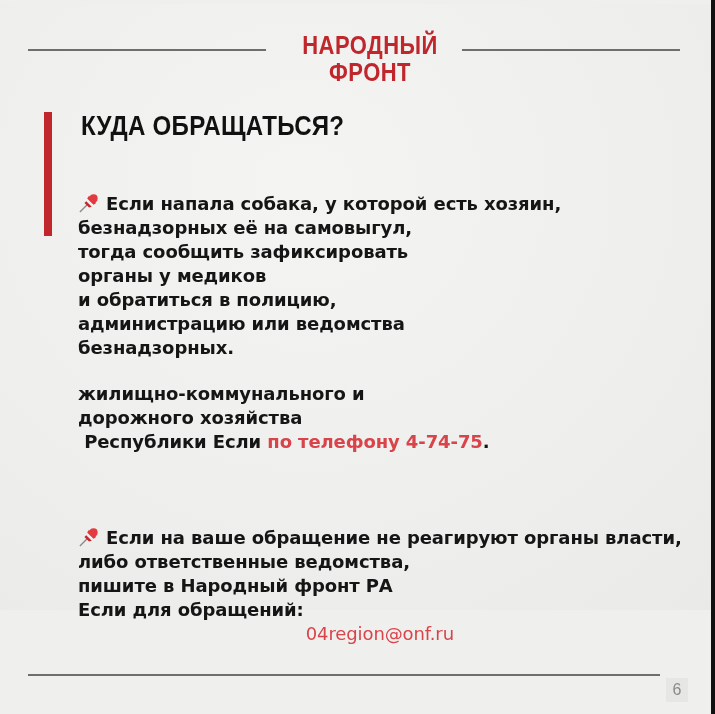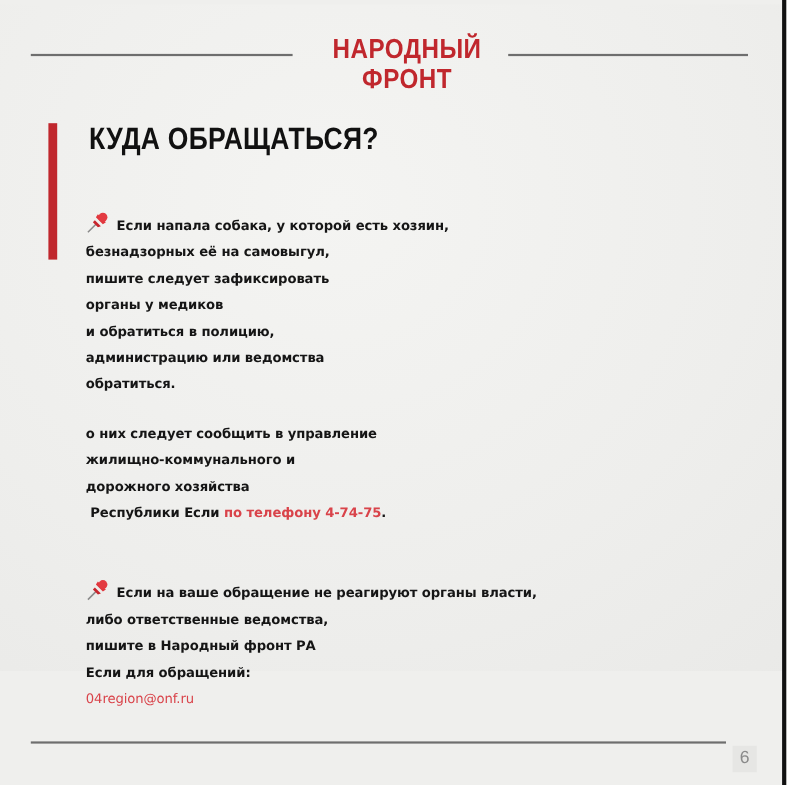--- a/index.html
+++ b/index.html
@@ -25,25 +25,25 @@
     .redbar { position: absolute; left: 44px; top: 108px; width: 8px; height: 124px; background: #c0272d; }
     .title {
       position: absolute; left: 81px; top: 106px;
       font-family: "Liberation Sans", sans-serif; font-weight: 700;
       font-size: 28px; color: #111; letter-spacing: 0.3px;
       transform: scaleX(0.86); transform-origin: left center;
     }
     .block {
       position: absolute; left: 78px; color: #151515;
       font-family: "DejaVu Sans", sans-serif; font-weight: 700;
-      font-size: 12px; line-height: 24px; letter-spacing: -0.1px;
+      font-size: 18px; line-height: 24px; letter-spacing: -0.1px;
     }
     .block .line { white-space: nowrap; display: block; }
     .pin { display: inline-block; width: 22px; height: 20px; vertical-align: -3px; margin-right: 6px; }
-    .accent { color: #d9434a; }
+    .accent { color: #d9434a; text-align: center; }
     .pagenum {
       position: absolute; left: 666px; top: 674px; width: 22px; height: 24px;
       background: #e6e6e4; color: #8a8a8a; text-align: center;
       font-family: "Liberation Sans", sans-serif; font-size: 16px; line-height: 24px;
     }
   </style>
 </head>
 <body>
 
 <div class="page">
@@ -61,29 +61,28 @@
   <div class="block" style="top:188px;">
     <span class="line">
       <svg class="pin" viewBox="0 0 24 22">
         <line x1="2" y1="21" x2="10" y2="13" stroke="#8a8a8a" stroke-width="1.5"></line>
         <path d="M9 9 L15 15 L12 16 L7 11 Z" fill="#c7252d"></path>
         <path d="M12 3 L20 11 L17 13 L10 6 Z" fill="#e0353c"></path>
         <circle cx="17" cy="6" r="4.5" fill="#e33a41"></circle>
       </svg><span>Если напала собака, у которой есть хозяин,</span>
     </span>
     <span class="line">безнадзорных её на самовыгул,</span>
-    <span class="line">пишите следует зафиксировать</span>
+    <span class="line">тогда сообщить зафиксировать</span>
     <span class="line">органы у медиков</span>
     <span class="line">и обратиться в полицию,</span>
     <span class="line">администрацию или ведомства</span>
-    <span class="line">обратиться.</span>
+    <span class="line">безнадзорных.</span>
   </div>
 
   <div class="block" style="top:378px;">
-    <span class="line">о них следует сообщить в управление</span>
     <span class="line">жилищно-коммунального и</span>
     <span class="line">дорожного хозяйства</span>
     <span class="line" style="white-space:pre;"><span> Республики Если </span><span class="accent">по телефону 4-74-75</span><span>.</span></span>
   </div>
 
   <div class="block" style="top:522px;">
     <span class="line">
       <svg class="pin" viewBox="0 0 24 22">
         <line x1="2" y1="21" x2="10" y2="13" stroke="#8a8a8a" stroke-width="1.5"></line>
         <path d="M9 9 L15 15 L12 16 L7 11 Z" fill="#c7252d"></path>

